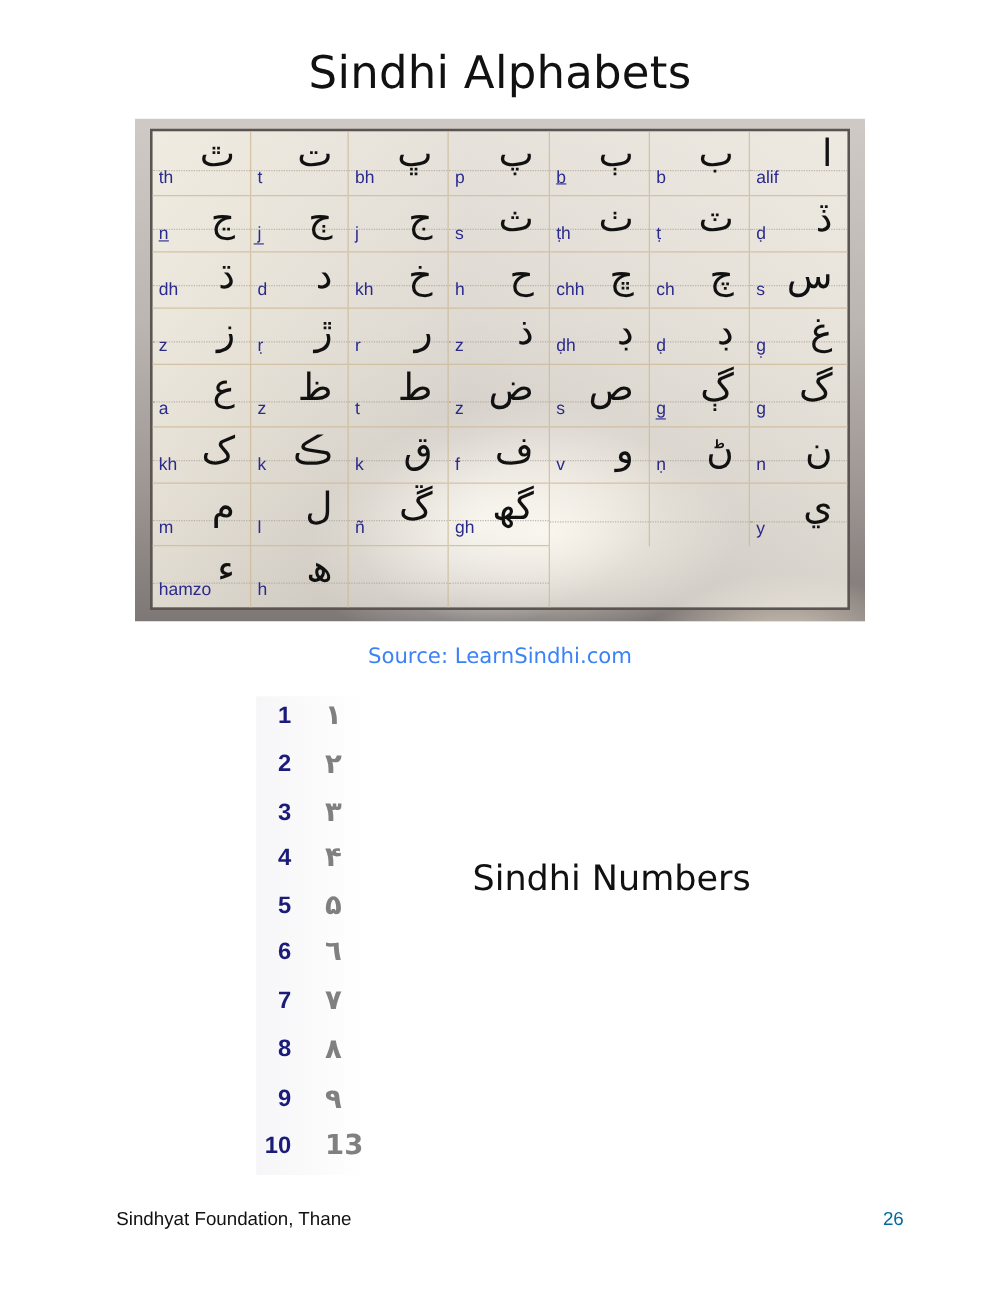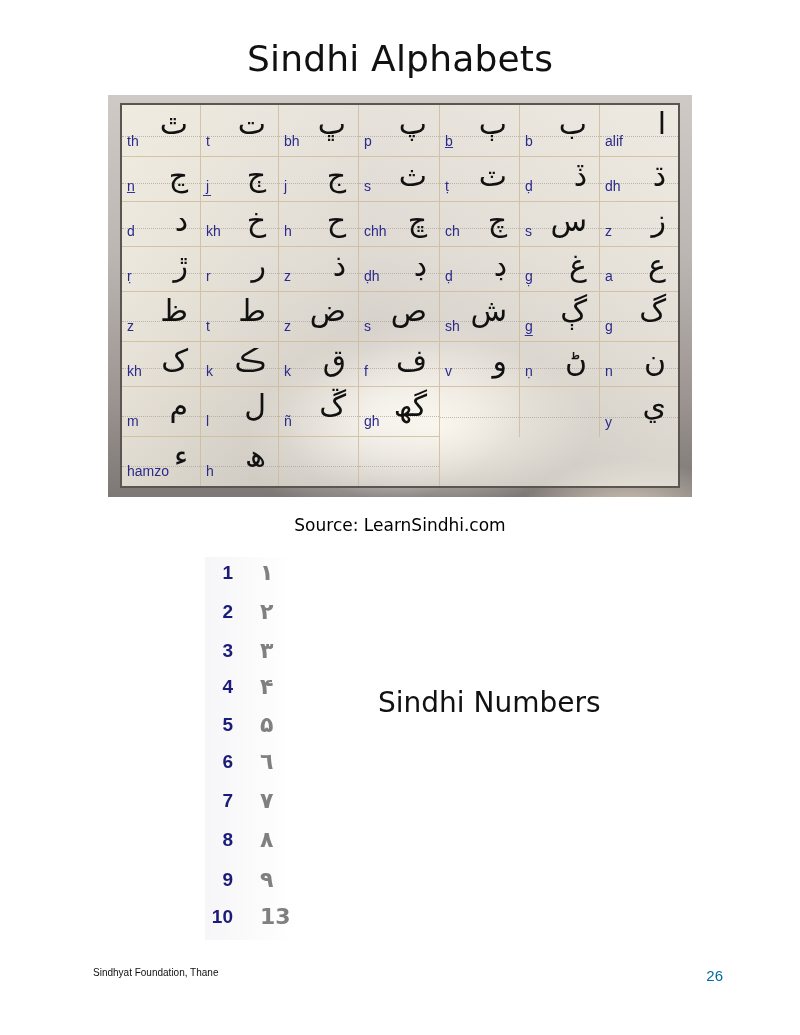--- a/index.html
+++ b/index.html
@@ -54,21 +54,21 @@
     font-family: "Liberation Sans", sans-serif; font-size: 14px; color: #2a2a8c; z-index: 2; text-align: right;
   }
   .glyph {
     position: absolute; right: 12px; top: 2px;
     font-family: "DejaVu Sans", sans-serif; font-size: 30px; color: #111; direction: rtl; z-index: 2;
     line-height: 1.1;
   }
 
   .source-caption {
     position: absolute; left: 0; top: 515px; width: 800px; text-align: center;
-    font-family: "DejaVu Sans", sans-serif; font-size: 17px; color: #000000;
+    font-family: "DejaVu Sans", sans-serif; font-size: 17px; color: #3b82f6;
   }
 
   .numbers-panel {
     position: absolute; left: 205px; top: 557px; width: 90px; height: 383px;
     background: linear-gradient(90deg, #f6f6f8 0%, #ffffff 100%);
   }
   .num-row {
     position: absolute; left: 0; width: 90px; height: 30px;
   }
   .num-western {
@@ -80,21 +80,21 @@
     font-family: "DejaVu Sans", sans-serif; font-weight: bold; font-size: 22px; color: #808080;
   }
 
   .section-title {
     position: absolute; left: 378px; top: 648px;
     font-family: "DejaVu Sans", sans-serif; font-size: 28px; color: #111; margin-top: 38px;
   }
 
   .footer-left {
     position: absolute; left: 93px; top: 967px;
-    font-family: "Liberation Sans", sans-serif; font-size: 10px; color: #111;
+    font-family: "Liberation Sans", sans-serif; font-size: 15px; color: #111;
   }
   .footer-right {
     position: absolute; right: 77px; top: 967px;
     font-family: "Liberation Sans", sans-serif; font-size: 15px; color: #0369a1;
   }
 </style>
 </head>
 <body>
 
 <h1 class="page-title">Sindhi Alphabets</h1>
@@ -140,20 +140,24 @@
         </div>
         <div class="cell">
           <span class="translit">j</span>
           <span class="glyph">ج</span>
         </div>
         <div class="cell">
           <span class="translit">s</span>
           <span class="glyph">ث</span>
         </div>
         <div class="cell">
+          <span class="translit">ṭh</span>
+          <span class="glyph">ٺ</span>
+        </div>
+        <div class="cell">
           <span class="translit">ṭ</span>
           <span class="glyph">ٽ</span>
         </div>
         <div class="cell">
           <span class="translit">ḍ</span>
           <span class="glyph">ڏ</span>
         </div>
         <div class="cell">
           <span class="translit">dh</span>
           <span class="glyph">ڌ</span>
@@ -222,24 +226,20 @@
           <span class="translit">t</span>
           <span class="glyph">ط</span>
         </div>
         <div class="cell">
           <span class="translit">z</span>
           <span class="glyph">ض</span>
         </div>
         <div class="cell">
           <span class="translit">s</span>
           <span class="glyph">ص</span>
-        </div>
-        <div class="cell">
-          <span class="translit">sh</span>
-          <span class="glyph">ش</span>
         </div>
         <div class="cell">
           <span class="translit">g̲</span>
           <span class="glyph">ڳ</span>
         </div>
         <div class="cell">
           <span class="translit">g</span>
           <span class="glyph">گ</span>
         </div>
         <div class="cell">

